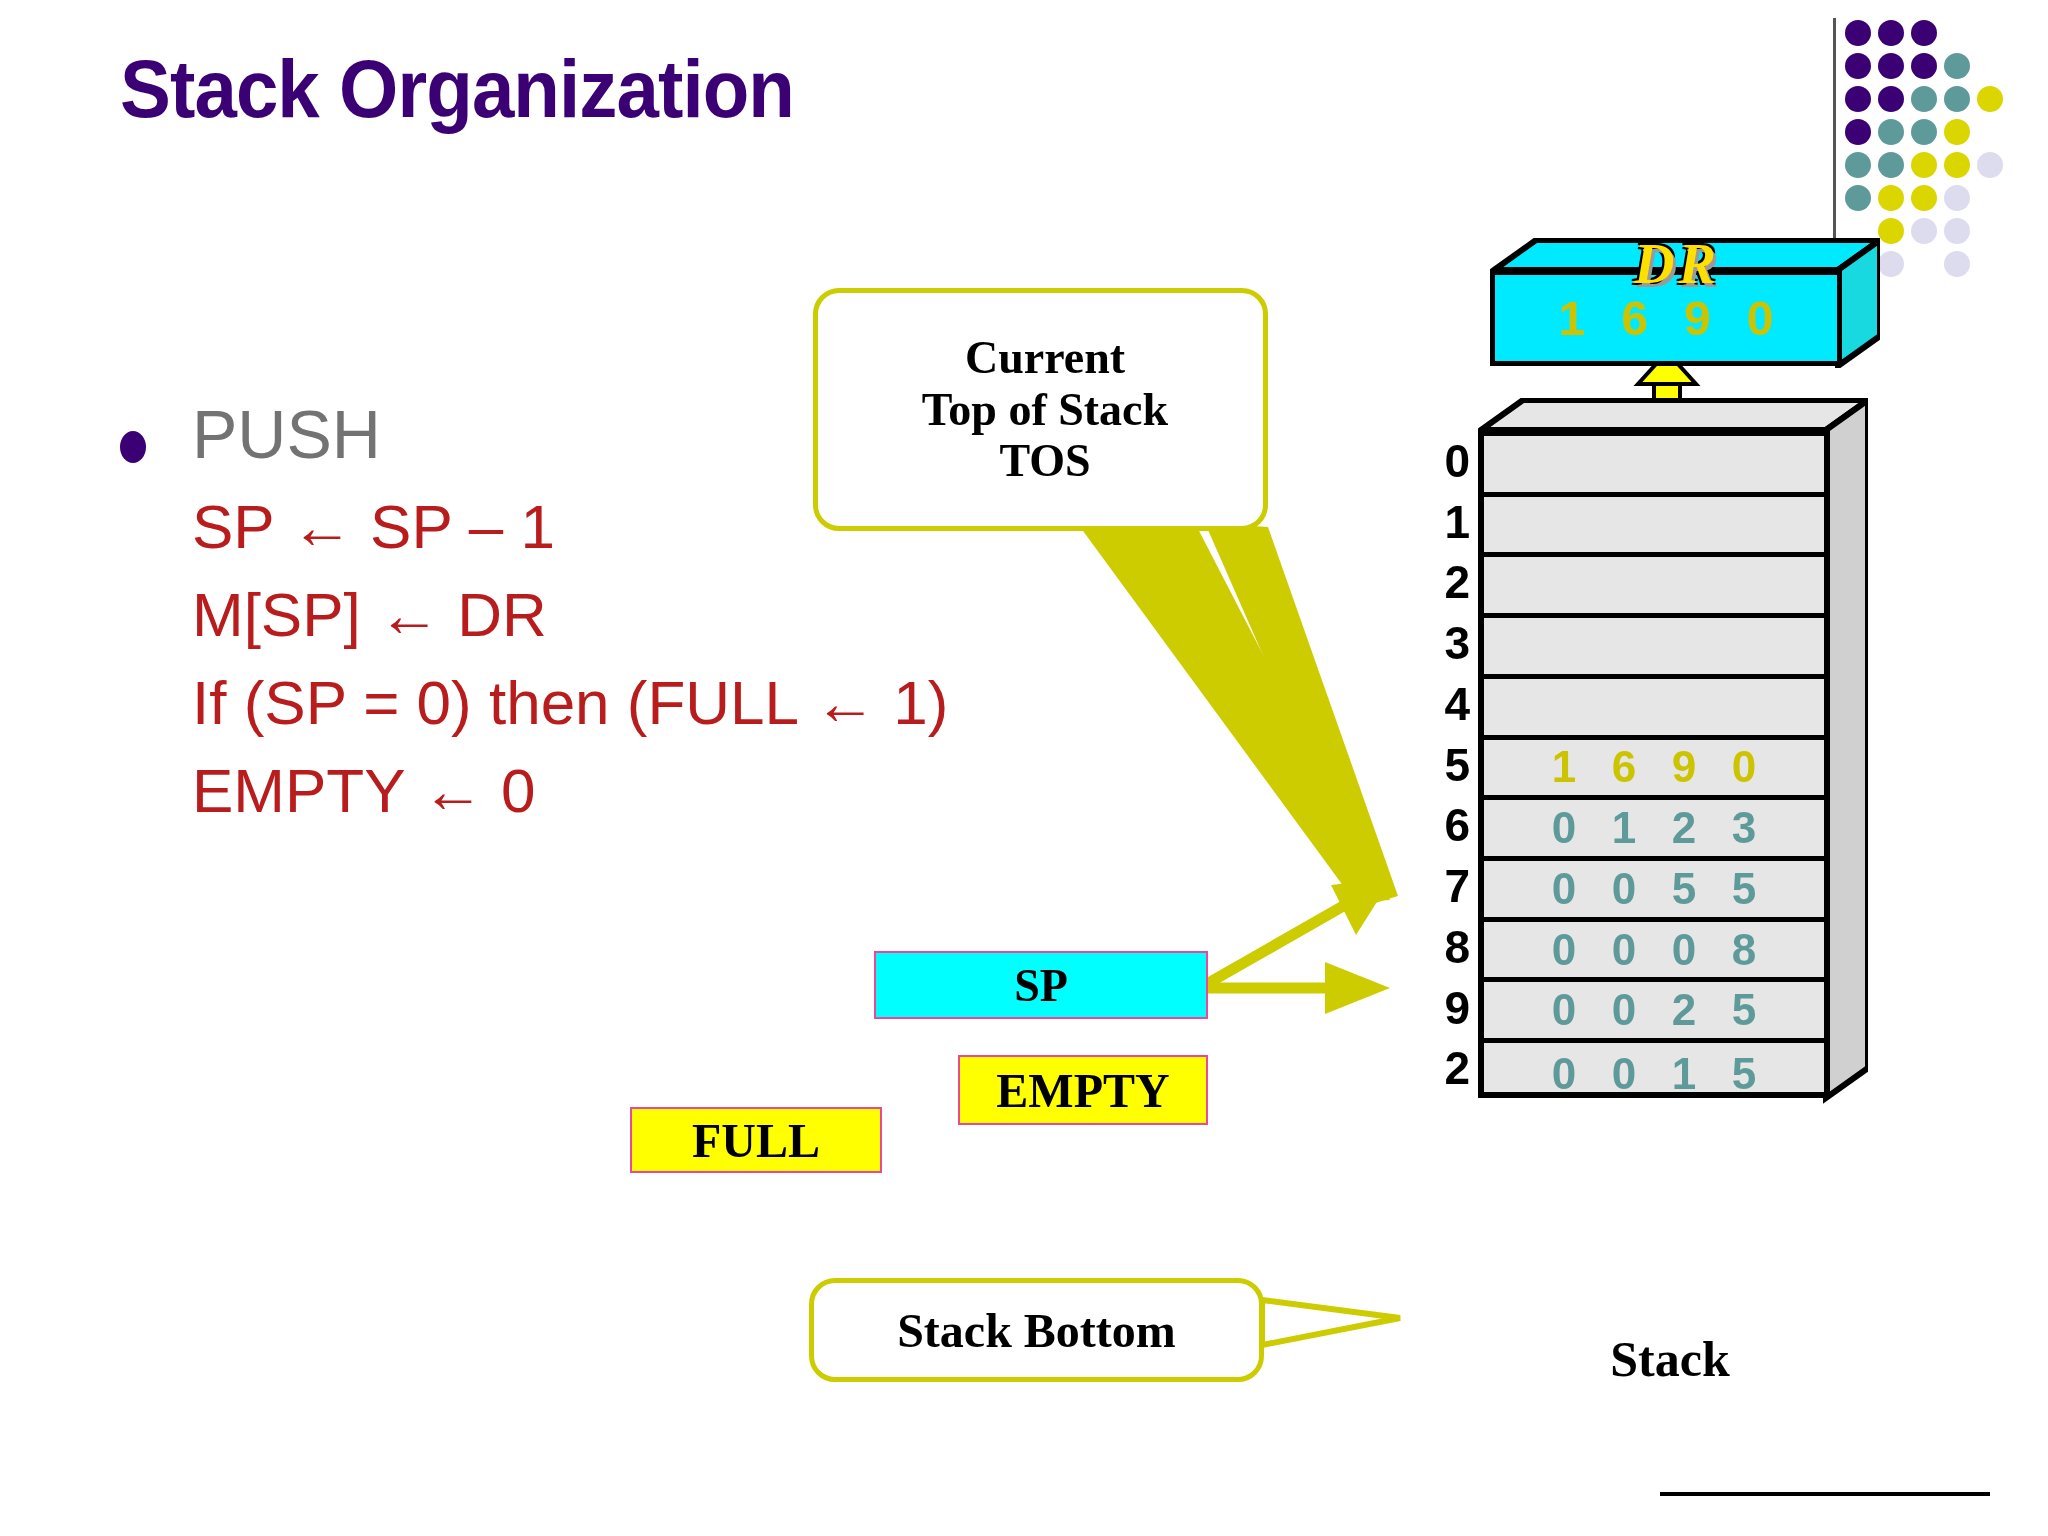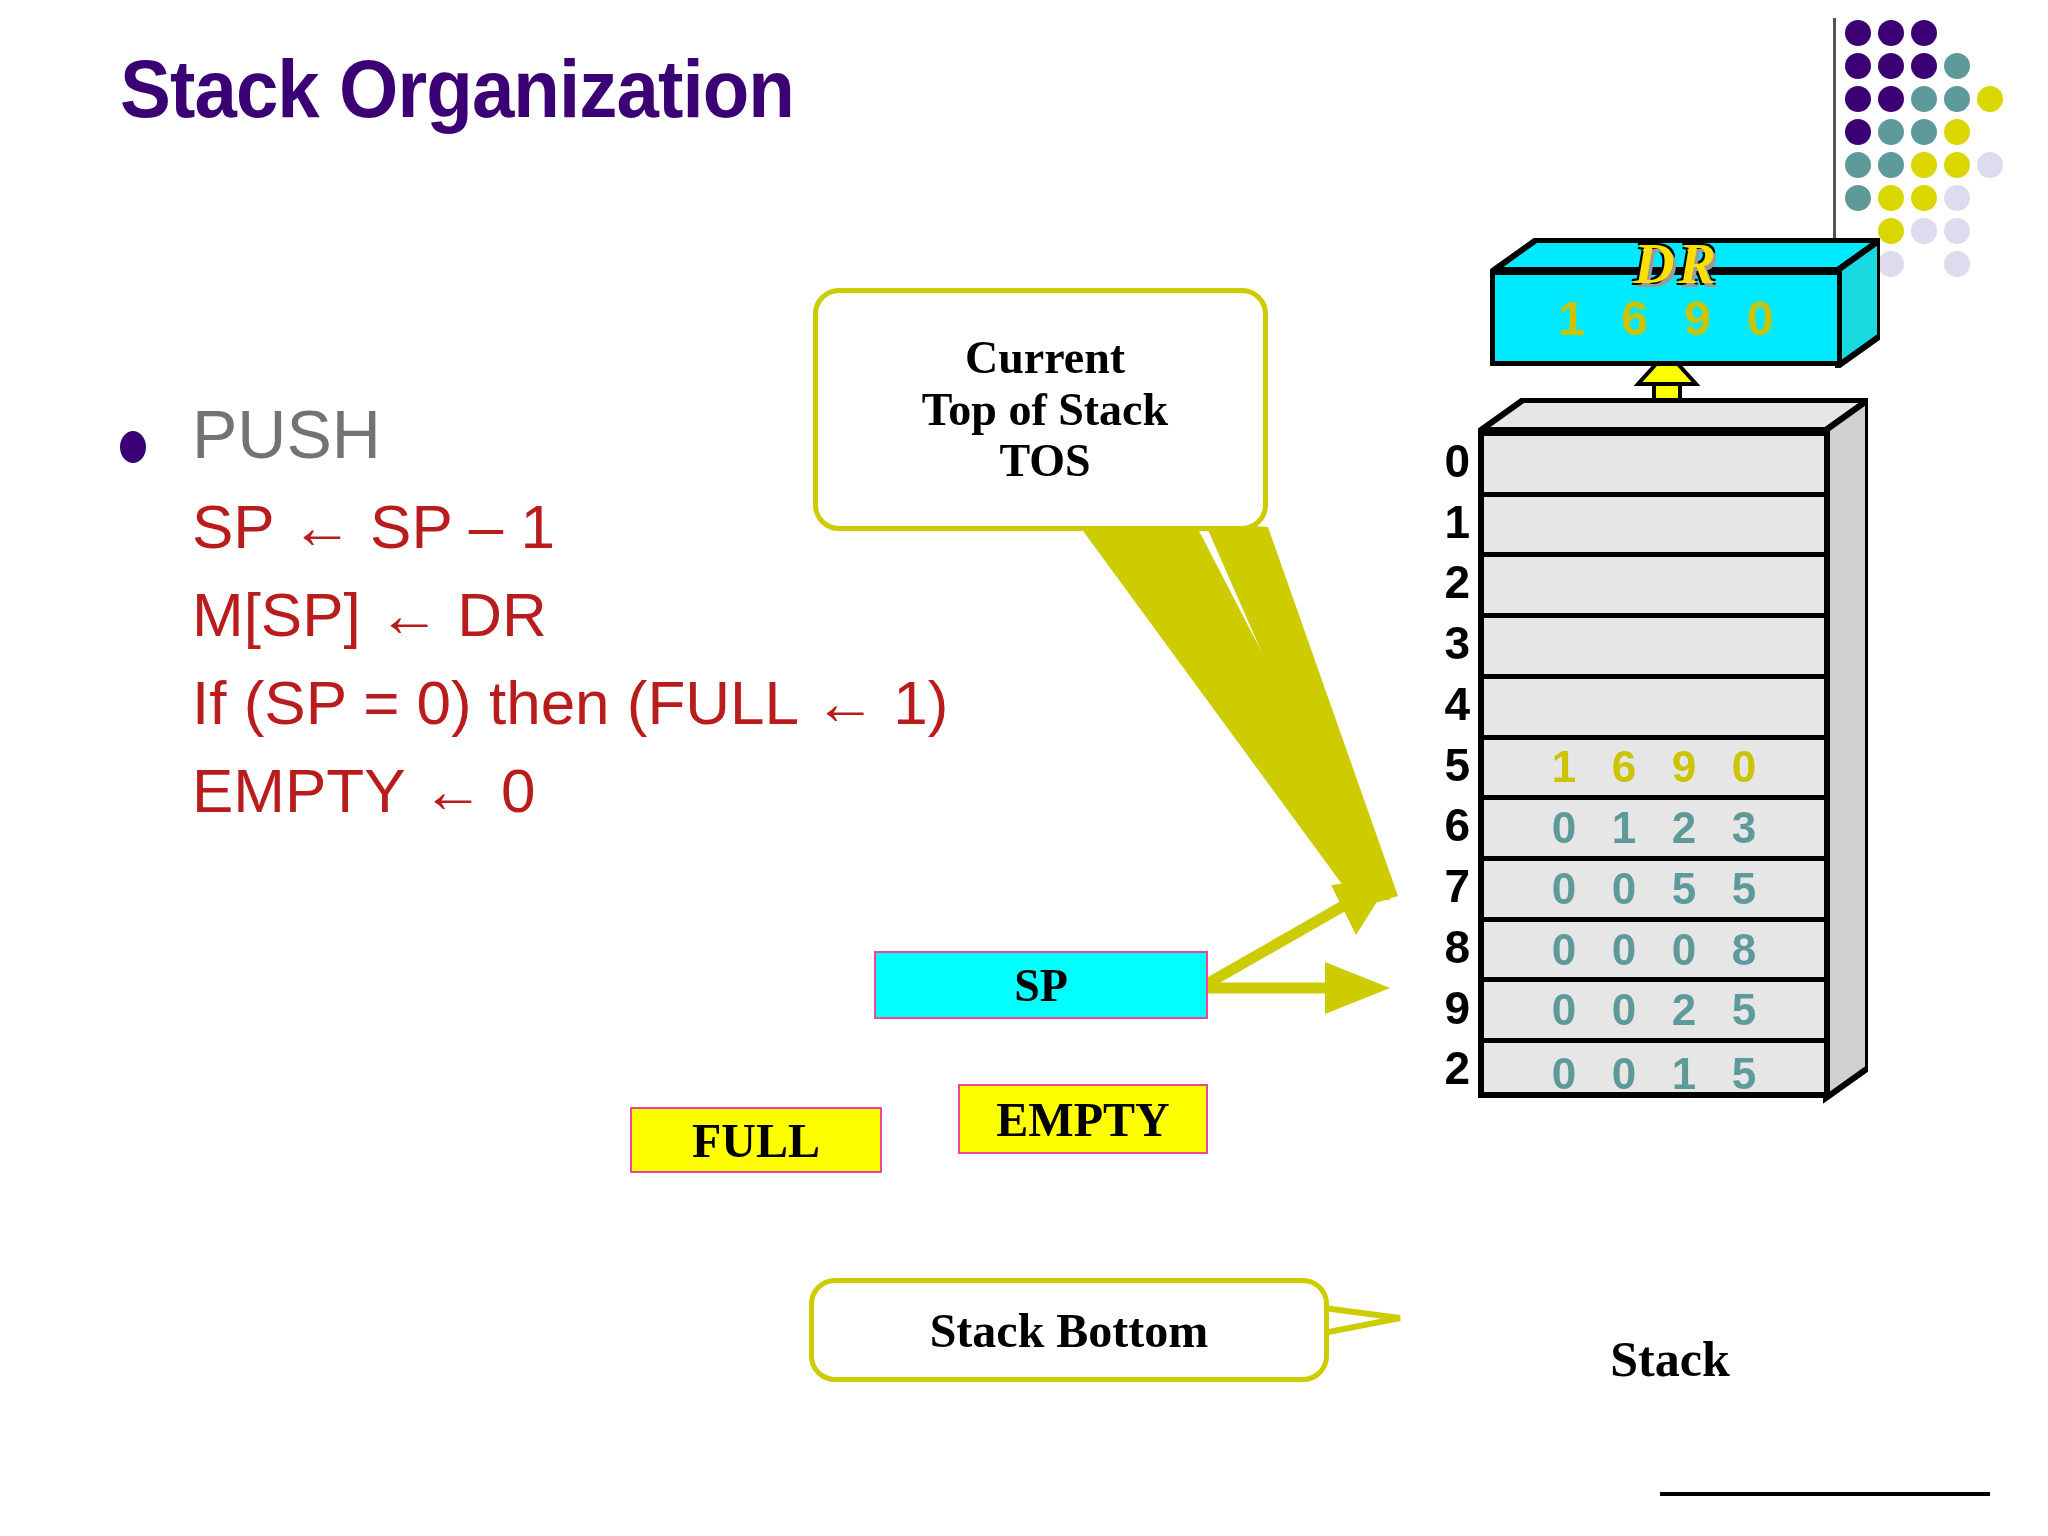--- a/index.html
+++ b/index.html
@@ -60,38 +60,38 @@
     font-weight:bold;
     color:#000;
     z-index:6;
   }
   #callout-tos{
     left:813px;top:288px;width:455px;height:243px;
     font-size:46px;line-height:1.12;padding-left:9px;
   }
   #callout-tos .ln{display:block;text-align:center;}
   #callout-bottom{
-    left:809px;top:1278px;width:520px;height:104px;
+    left:809px;top:1278px;width:455px;height:104px;
     font-size:48px;
   }
 
   
   .flagbox{
     position:absolute;
     border:2px solid #ec4899;
     box-sizing:border-box;
     display:flex;align-items:center;justify-content:center;
     font-family:"Liberation Serif", serif;
     font-weight:bold;
     color:#000;
     z-index:7;
   }
   #sp-box{left:874px;top:951px;width:334px;height:68px;background:#00ffff;font-size:46px;}
   #full-box{left:630px;top:1107px;width:252px;height:66px;background:#ffff00;font-size:48px;}
-  #empty-box{left:958px;top:1084px;width:250px;height:70px;background:#ffff00;font-size:48px;}
+  #empty-box{left:958px;top:1055px;width:250px;height:70px;background:#ffff00;font-size:48px;}
 
   
   #dr-register{position:absolute;left:1490px;top:238px;width:390px;height:130px;z-index:5;}
   #dr-face{
     position:absolute;left:0px;top:32px;width:352px;height:96px;
     background:#00eaff;border:5px solid #000;box-sizing:border-box;
   }
   #dr-value{
     position:absolute;left:0;top:0;width:100%;height:100%;
     display:flex;align-items:center;justify-content:center;

